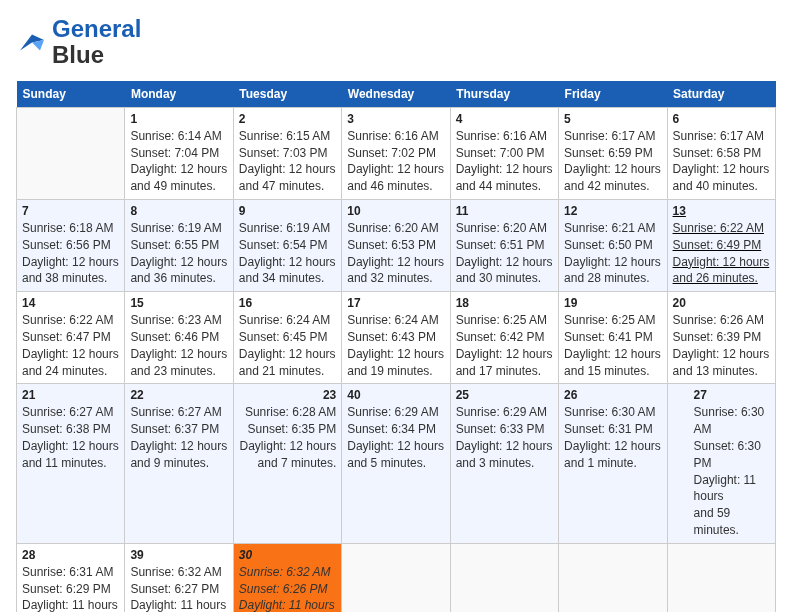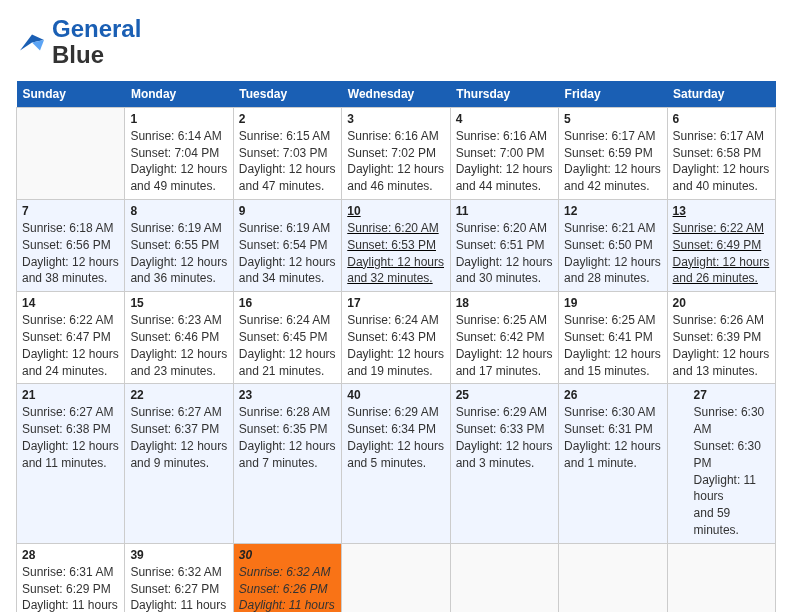--- a/index.html
+++ b/index.html
@@ -182,21 +182,21 @@
 Daylight: 12 hours
 and 36 minutes.</div>
         </td>
         <td style="background-color: rgb(240, 245, 255);">
           <div class="day-num">9</div>
           <div class="day-info" style="white-space: pre-line;">Sunrise: 6:19 AM
 Sunset: 6:54 PM
 Daylight: 12 hours
 and 34 minutes.</div>
         </td>
-        <td style="background-color: rgb(240, 245, 255); text-decoration: underline;">
+        <td style="background-color: rgb(240, 245, 255);">
           <div class="day-num">10</div>
           <div class="day-info" style="white-space: pre-line;">Sunrise: 6:20 AM
 Sunset: 6:53 PM
 Daylight: 12 hours
 and 32 minutes.</div>
         </td>
         <td style="background-color: rgb(240, 245, 255);">
           <div class="day-num">11</div>
           <div class="day-info" style="white-space: pre-line;">Sunrise: 6:20 AM
 Sunset: 6:51 PM
@@ -277,21 +277,21 @@
 Daylight: 12 hours
 and 11 minutes.</div>
         </td>
         <td style="background-color: rgb(240, 245, 255);">
           <div class="day-num">22</div>
           <div class="day-info" style="white-space: pre-line;">Sunrise: 6:27 AM
 Sunset: 6:37 PM
 Daylight: 12 hours
 and 9 minutes.</div>
         </td>
-        <td style="background-color: rgb(240, 245, 255);">
+        <td style="background-color: rgb(240, 245, 255); text-align: right;">
           <div class="day-num">23</div>
           <div class="day-info" style="white-space: pre-line;">Sunrise: 6:28 AM
 Sunset: 6:35 PM
 Daylight: 12 hours
 and 7 minutes.</div>
         </td>
         <td style="background-color: rgb(240, 245, 255);">
           <div class="day-num">40</div>
           <div class="day-info" style="white-space: pre-line;">Sunrise: 6:29 AM
 Sunset: 6:34 PM

